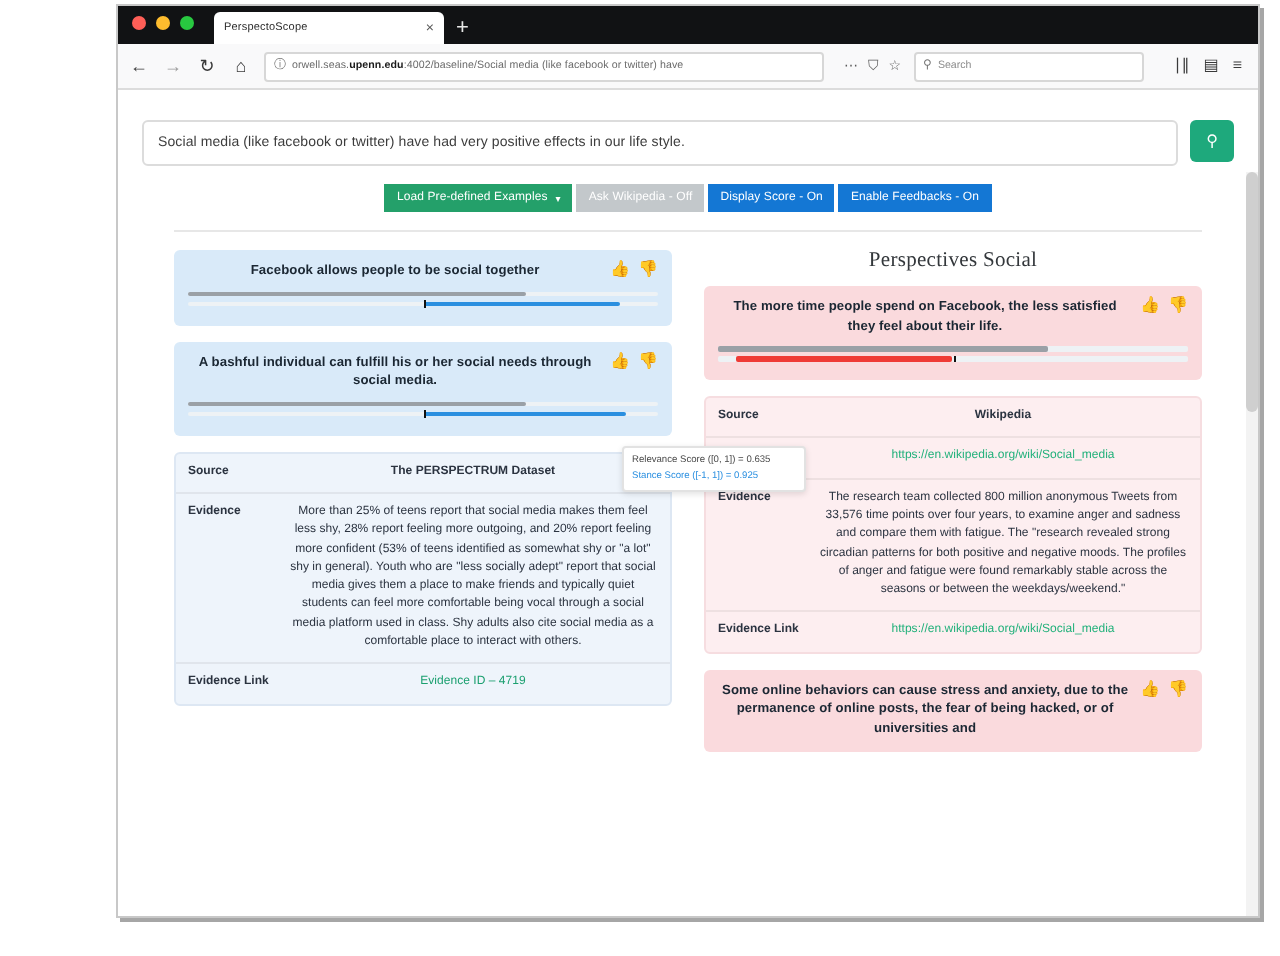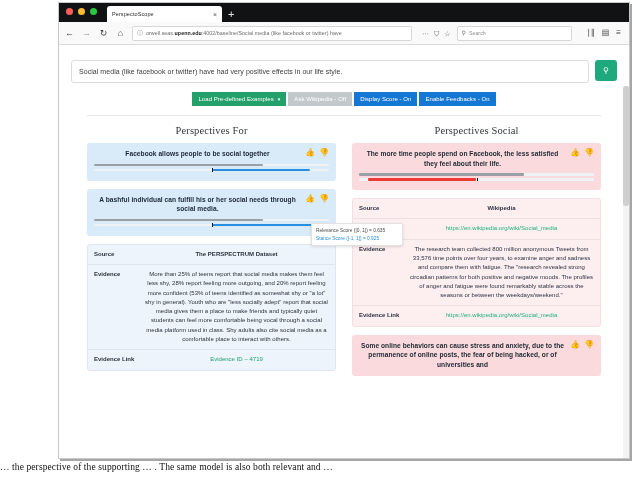--- a/index.html
+++ b/index.html
@@ -232,21 +232,20 @@
           <div class="btn grey">Ask Wikipedia - Off</div>
           <div class="btn blue">Display Score - On</div>
           <div class="btn blue">Enable Feedbacks - On</div>
         </div>
 
         <div class="divider"></div>
 
         <div class="columns">
 
           <div class="col">
-            <div class="colhead">Perspectives For</div>
 
             <div class="pcard for">
               <div class="pcard-row">
                 <div class="ptext">Facebook allows people to be social together</div>
                 <div class="thumbs">
                   <span class="thumb">👍</span>
                   <span class="thumb down">👎</span>
                 </div>
               </div>
               <div class="bars">
@@ -354,14 +353,13 @@
         <div class="tipline">Relevance Score ([0, 1]) = 0.635</div>
         <div class="tipline blue">Stance Score ([-1, 1]) = 0.925</div>
       </div>
 
       <div class="vscroll">
         <div class="vthumb"></div>
       </div>
     </div>
   </div>
 
-  <div class="caption">… the perspective of the  supporting  … . The  same model  is  also  both  relevant  and  …</div>
 </div>
 
 </body></html>

